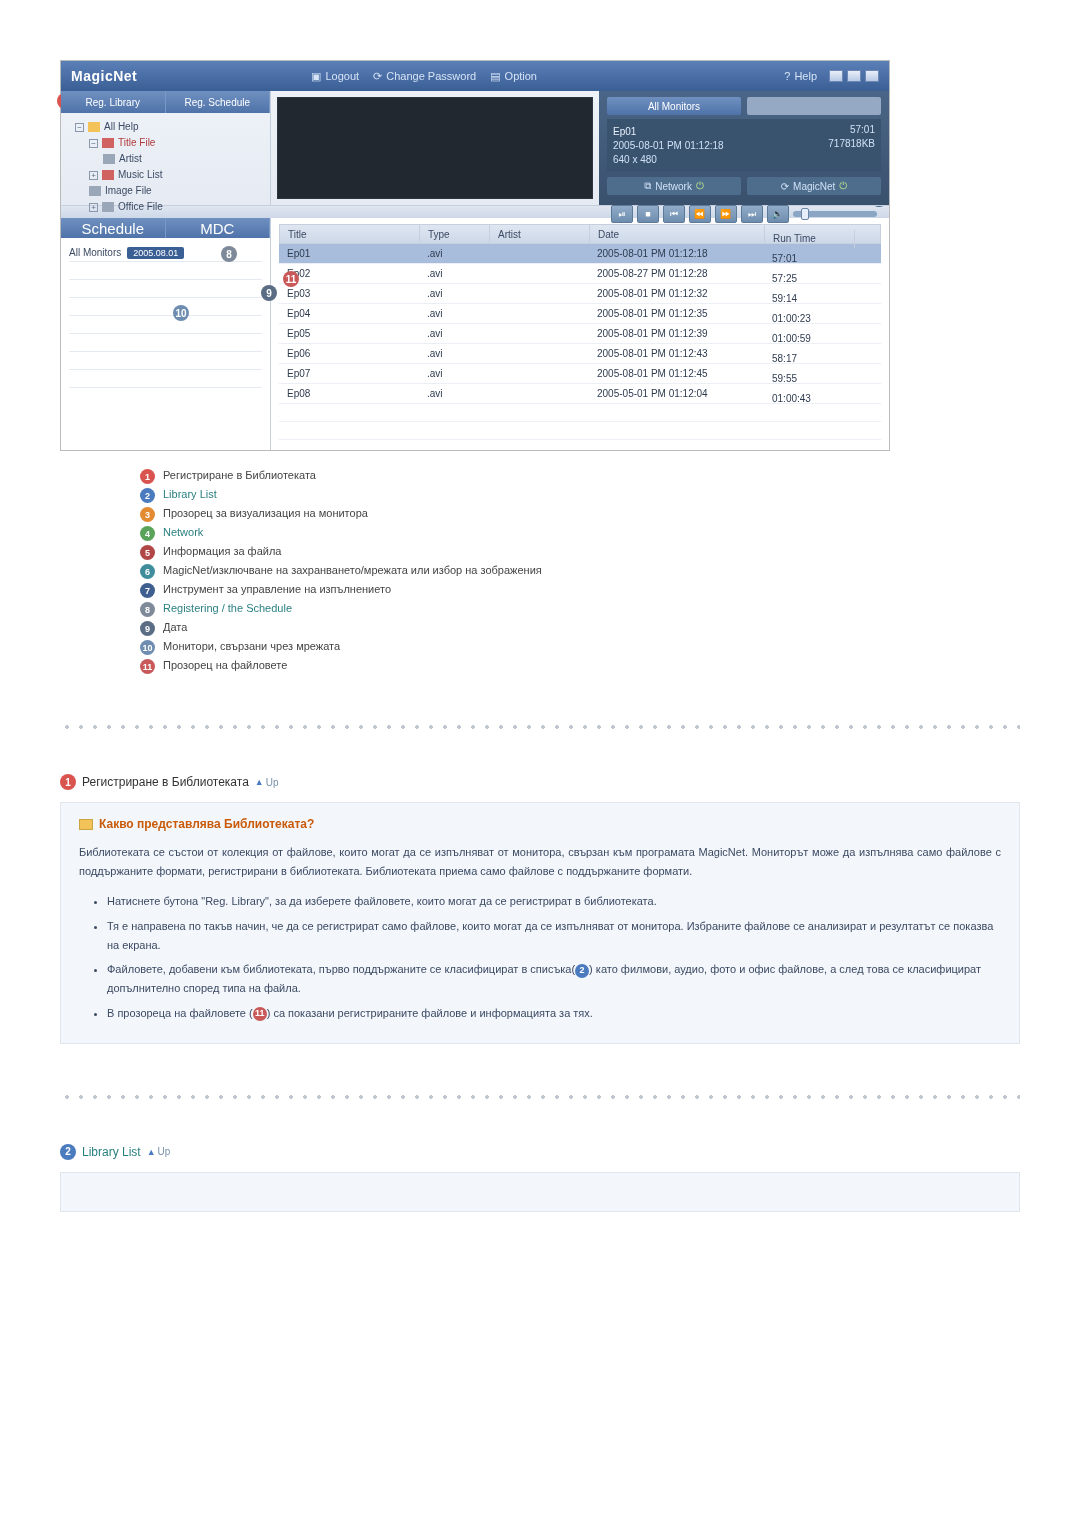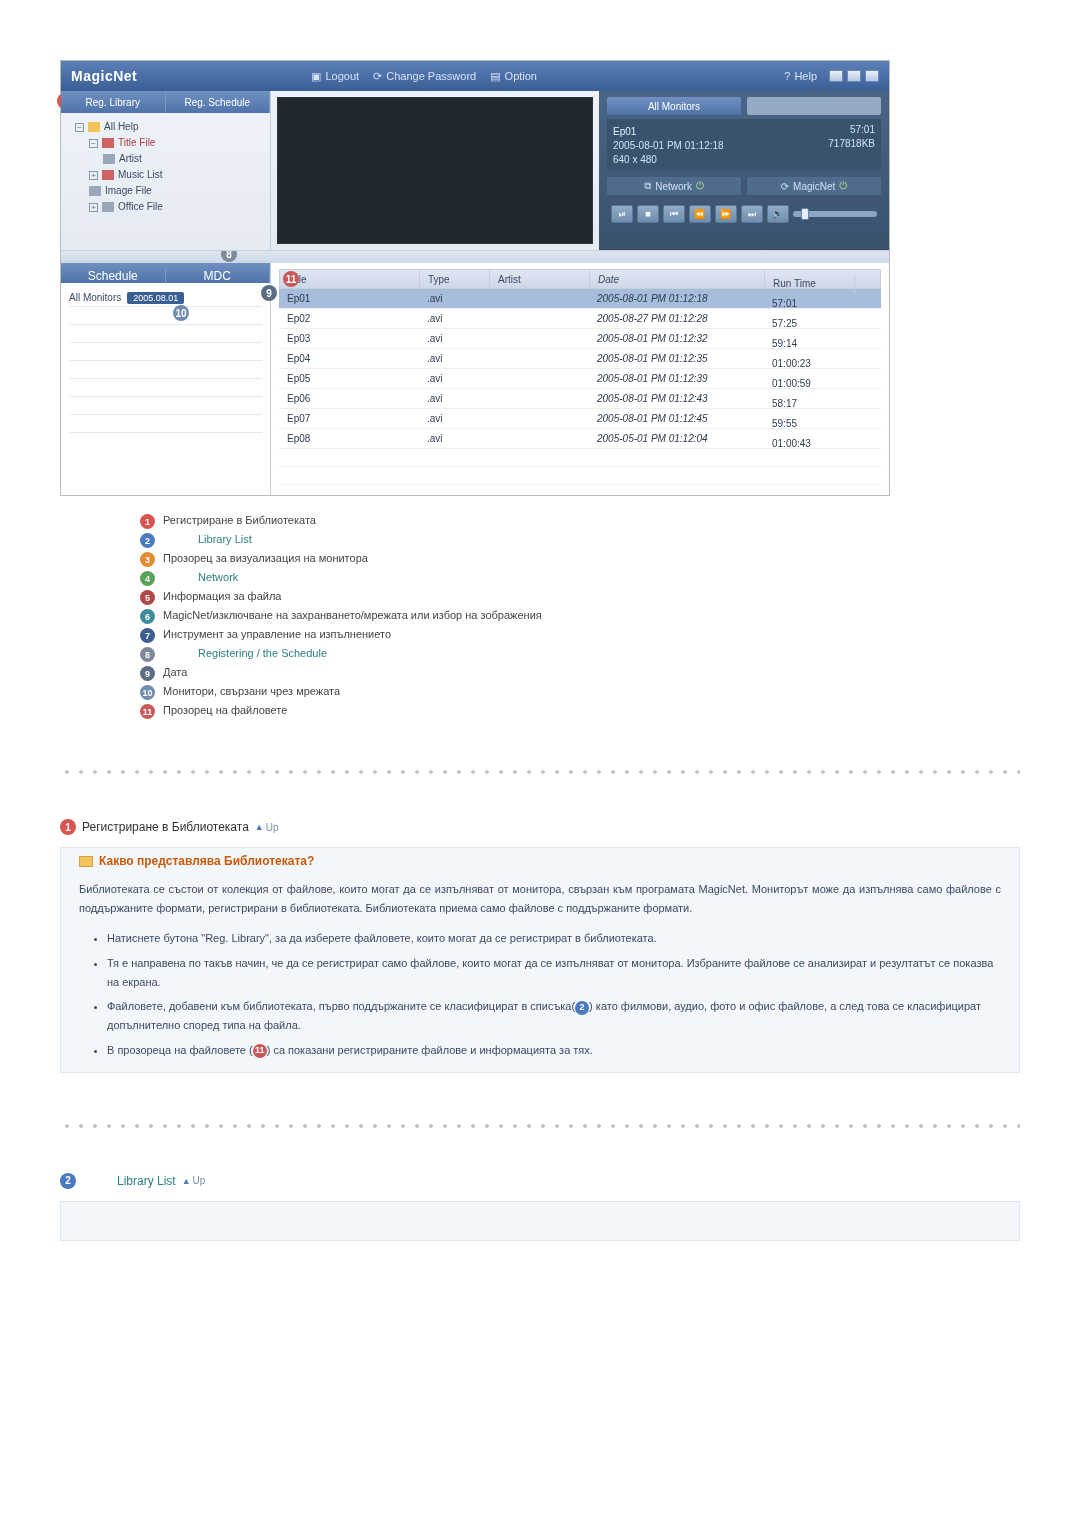--- a/index.html
+++ b/index.html
@@ -9,21 +9,21 @@
   
   .app-window { width: 830px; border: 1px solid #bbb; background: #fff; margin-bottom: 18px; }
   .app-titlebar { height: 30px; background: linear-gradient(#5b7fb7,#3a5f95); color: #e8eef9; display: flex; align-items: center; padding: 0 10px; position: relative; }
   .app-logo { font-weight: bold; letter-spacing: .5px; font-size: 14px; color: #fff; }
   .tb-center { position: absolute; left: 250px; display: flex; gap: 14px; color: #d6e3f6; font-size: 11px; }
   .tb-item { display: flex; align-items: center; gap: 4px; }
   .tb-right { margin-left: auto; display: flex; align-items: center; gap: 12px; color: #d6e3f6; }
   .winbtns { display: flex; gap: 4px; }
   .winbtn { width: 14px; height: 12px; background: linear-gradient(#e9eff9,#b8c9e4); border: 1px solid #6c89b6; }
 
-  .app-body { display: flex; height: 160px; background: linear-gradient(#eef2f8,#e6ebf3); border-bottom: 1px solid #c6cfdc; position: relative; }
+  .app-body { display: flex; height: 115px; background: linear-gradient(#eef2f8,#e6ebf3); border-bottom: 1px solid #c6cfdc; position: relative; }
   .left-pane { width: 210px; border-right: 1px solid #c6cfdc; position: relative; }
   .lib-tabs { display: flex; height: 22px; background: linear-gradient(#6f90c0,#4f73a9); color: #fff; font-size: 10px; }
   .lib-tab { flex: 1; display: flex; align-items: center; justify-content: center; border-right: 1px solid #7b99c6; }
   .tree { padding: 6px 8px 6px 10px; color: #3b4a63; font-size: 10px; line-height: 16px; }
   .tree-row { display: flex; align-items: center; gap: 4px; padding-left: 4px; }
   .tree-row .sq { width: 9px; height: 9px; border: 1px solid #8a98ad; font-size: 8px; line-height: 7px; text-align: center; color: #5a6c86; }
   .tree-indent { padding-left: 18px; }
   .tree-indent2 { padding-left: 32px; }
   .tree-icon { width: 12px; height: 10px; background: #f3c35a; display: inline-block; }
   .tree-icon.red { background: #d06262; }
@@ -43,33 +43,33 @@
   .rp-chip .lbl { }
   .rp-controls { margin-top: 10px; display: flex; align-items: center; gap: 4px; padding: 0 4px; }
   .cbtn { width: 22px; height: 18px; background: linear-gradient(#91acc9,#6e8dae); border: 1px solid #5c7999; border-radius: 2px; color: #fff; display:flex;align-items:center;justify-content:center;font-size:9px;}
   .cslider { flex: 1; height: 6px; background: #8aa6c4; border-radius: 3px; position: relative; }
   .cslider .thumb { position: absolute; left: 10%; top: -3px; width: 8px; height: 12px; background: #e6eefb; border: 1px solid #6b86a5; border-radius: 2px; }
 
   
   .midbar { display: flex; height: 12px; background: linear-gradient(#dfe6f1,#cdd8e8); }
   .sec-row { display: flex; }
   .sched-pane { width: 210px; border-right: 1px solid #c6cfdc; }
-  .sched-tabs { display: flex; height: 20px; background: linear-gradient(#6f90c0,#4f73a9); color: #fff; font-size: 12px; align-items: flex-end; }
+  .sched-tabs { display: flex; height: 20px; background: linear-gradient(#6f90c0,#4f73a9); color: #fff; font-size: 15px; }
   .sched-tab { flex: 1; display: flex; align-items: center; justify-content: center; border-right: 1px solid #7b99c6; }
   .sched-body { padding: 6px 8px; font-size: 10px; color: #3b4a63; }
   .sched-row { display: flex; align-items: center; gap: 6px; height: 18px; border-bottom: 1px solid #e5e9f0; }
   .sched-date { background: #3a5f95; color: #fff; padding: 1px 6px; border-radius: 2px; font-size: 9px; }
 
   .table-pane { flex: 1; padding: 6px 8px 10px 8px; }
   .thead { display: flex; height: 20px; background: linear-gradient(#dfe6f1,#cdd8e8); font-size: 10px; color: #3b4a63; align-items: center; border: 1px solid #c6cfdc; }
   .thead > div { padding: 0 8px; border-right: 1px solid #c6cfdc; height: 100%; display: flex; align-items: center; }
   .col-title { width: 140px; }
   .col-type  { width: 70px; }
   .col-artist{ width: 100px; }
-  .col-date  { width: 175px; font-style: italic; }
+  .col-date  { width: 175px; }
   .col-run   { width: 90px; margin-top: 9px; }
   .trow { display: flex; height: 20px; font-size: 10px; color: #2d3b4f; align-items: center; border-bottom: 1px solid #eceff5; }
   .trow > div { padding: 0 8px; }
   .trow.sel { background: #a8bcdc; }
   .trow.blank { height: 18px; }
 
   
   .num { display:inline-flex; width:16px; height:16px; border-radius:50%; align-items:center; justify-content:center; color:#fff; font-size:10px; font-weight:bold; }
   .num.red   { background:#d9534f; }
   .num.blue  { background:#4a7bbf; }
@@ -94,33 +94,33 @@
   
   .dots { height: 20px; margin: 40px 0; background-image: radial-gradient(circle, #bfc6d0 1.6px, transparent 1.7px); background-size: 14px 14px; background-repeat: repeat-x; background-position: 0 6px; }
 
   
   .sect-head { display:flex; align-items:center; gap:6px; color:#333; margin-bottom: 12px; }
   .sect-head .txt { font-size: 12px; }
   .up-link { color: #7790a9; font-size: 10px; display:flex; align-items:center; gap:2px; }
   .up-link .tri { color:#4a7bbf; font-size:9px; }
 
   
-  .box { background: #f3f6fb; border: 1px solid #e0e6f0; padding: 6px 18px; margin-bottom: 10px; }
+  .box { background: #f3f6fb; border: 1px solid #e0e6f0; padding: 14px 18px; margin-bottom: 10px; }
   .box-title { color: #c95a09; font-weight: bold; font-size: 12px; margin-bottom: 12px; display:flex; gap:6px; align-items:center; }
   .box-title .folder { width: 14px; height: 11px; background: #f3c35a; display:inline-block; border: 1px solid #caa542; }
   .box p { color: #3b4a63; line-height: 1.7; font-size: 11px; margin-bottom: 12px; text-align: justify; }
   .box ul { padding-left: 28px; color: #3b4a63; font-size: 11px; line-height: 1.7; }
   .box ul li { margin-bottom: 6px; list-style-type: disc; }
   .inline-num { display:inline-flex; width:14px; height:14px; border-radius:50%; align-items:center; justify-content:center; color:#fff; font-size:9px; font-weight:bold; vertical-align:middle; }
   .inline-num.blue { background:#4a7bbf; }
   .inline-num.brick{ background:#c95959; }
 
   .box-blank { background: #f3f6fb; border: 1px solid #e0e6f0; height: 40px; }
 
-  .teal-text { color:#2b8082;margin-left:35px; }
+  .teal-text { color:#2b8082; }
 </style>
 </head>
 <body>
 
 <div class="container">
 
   <div class="app-window" style="position:relative;">
 
     <span class="num red overlay" style="left:-4px; top:32px;">1</span>
     <span class="num blue overlay" style="left:170px; top:70px;">2</span>

